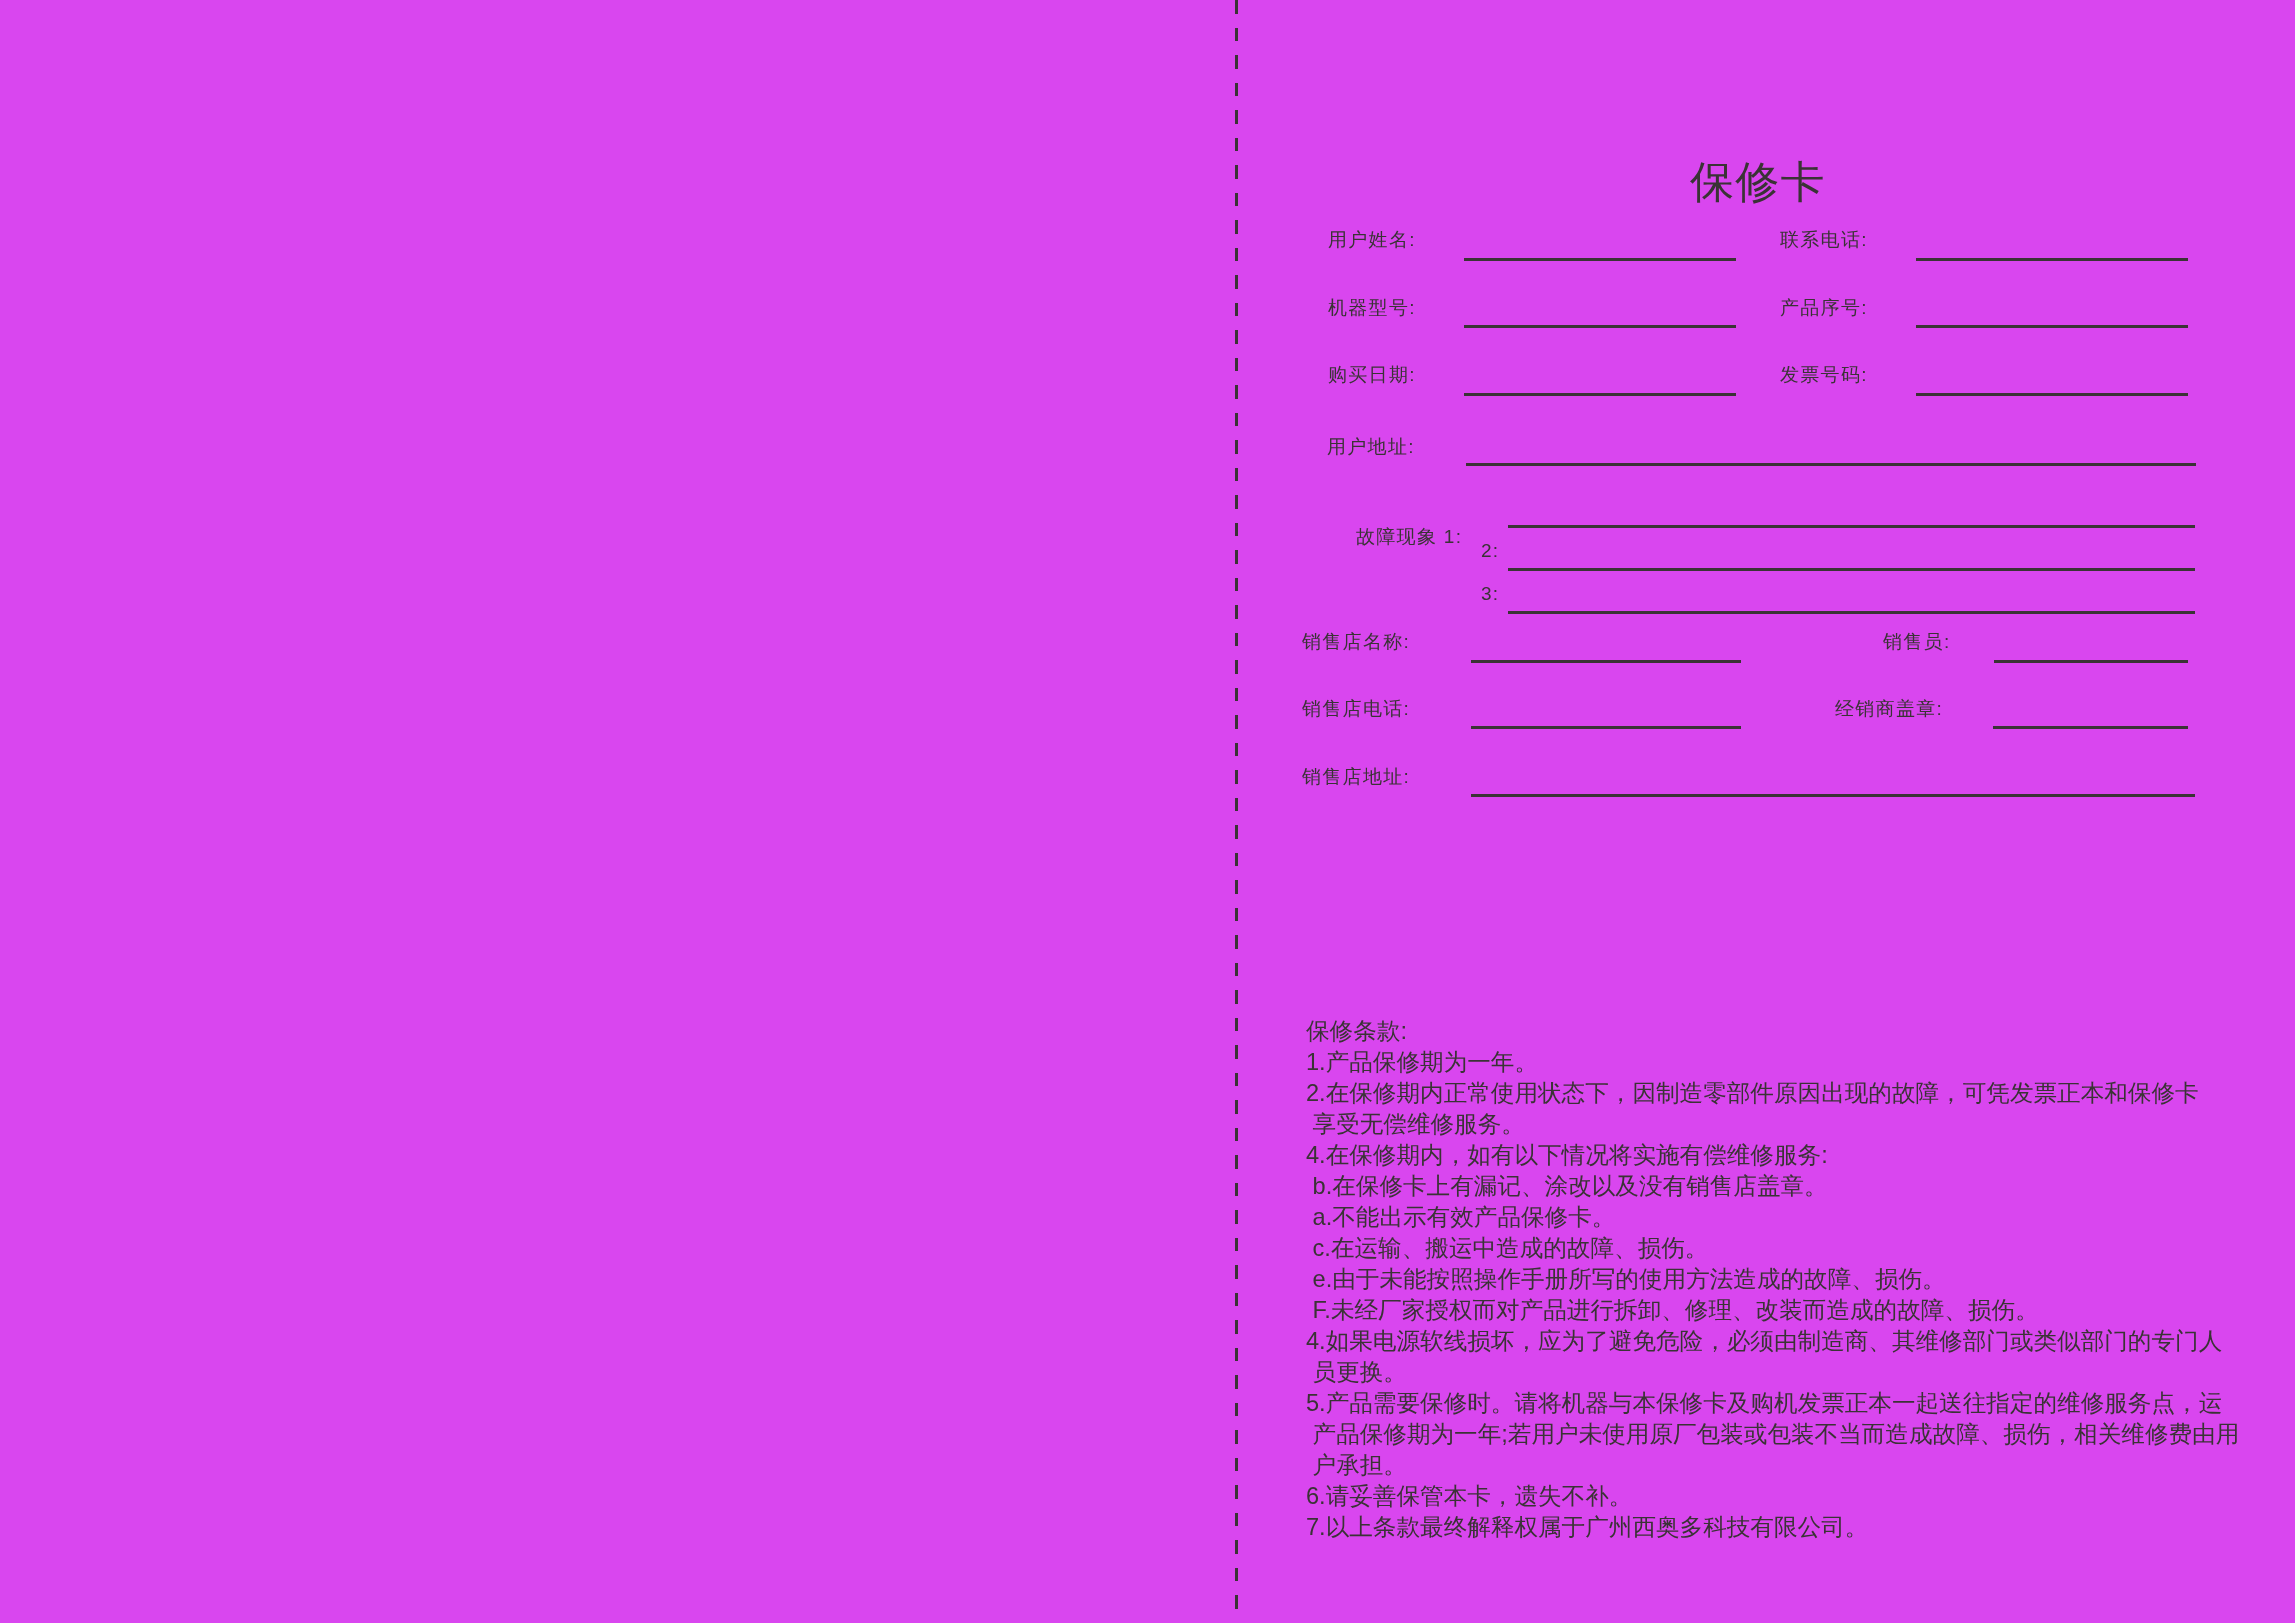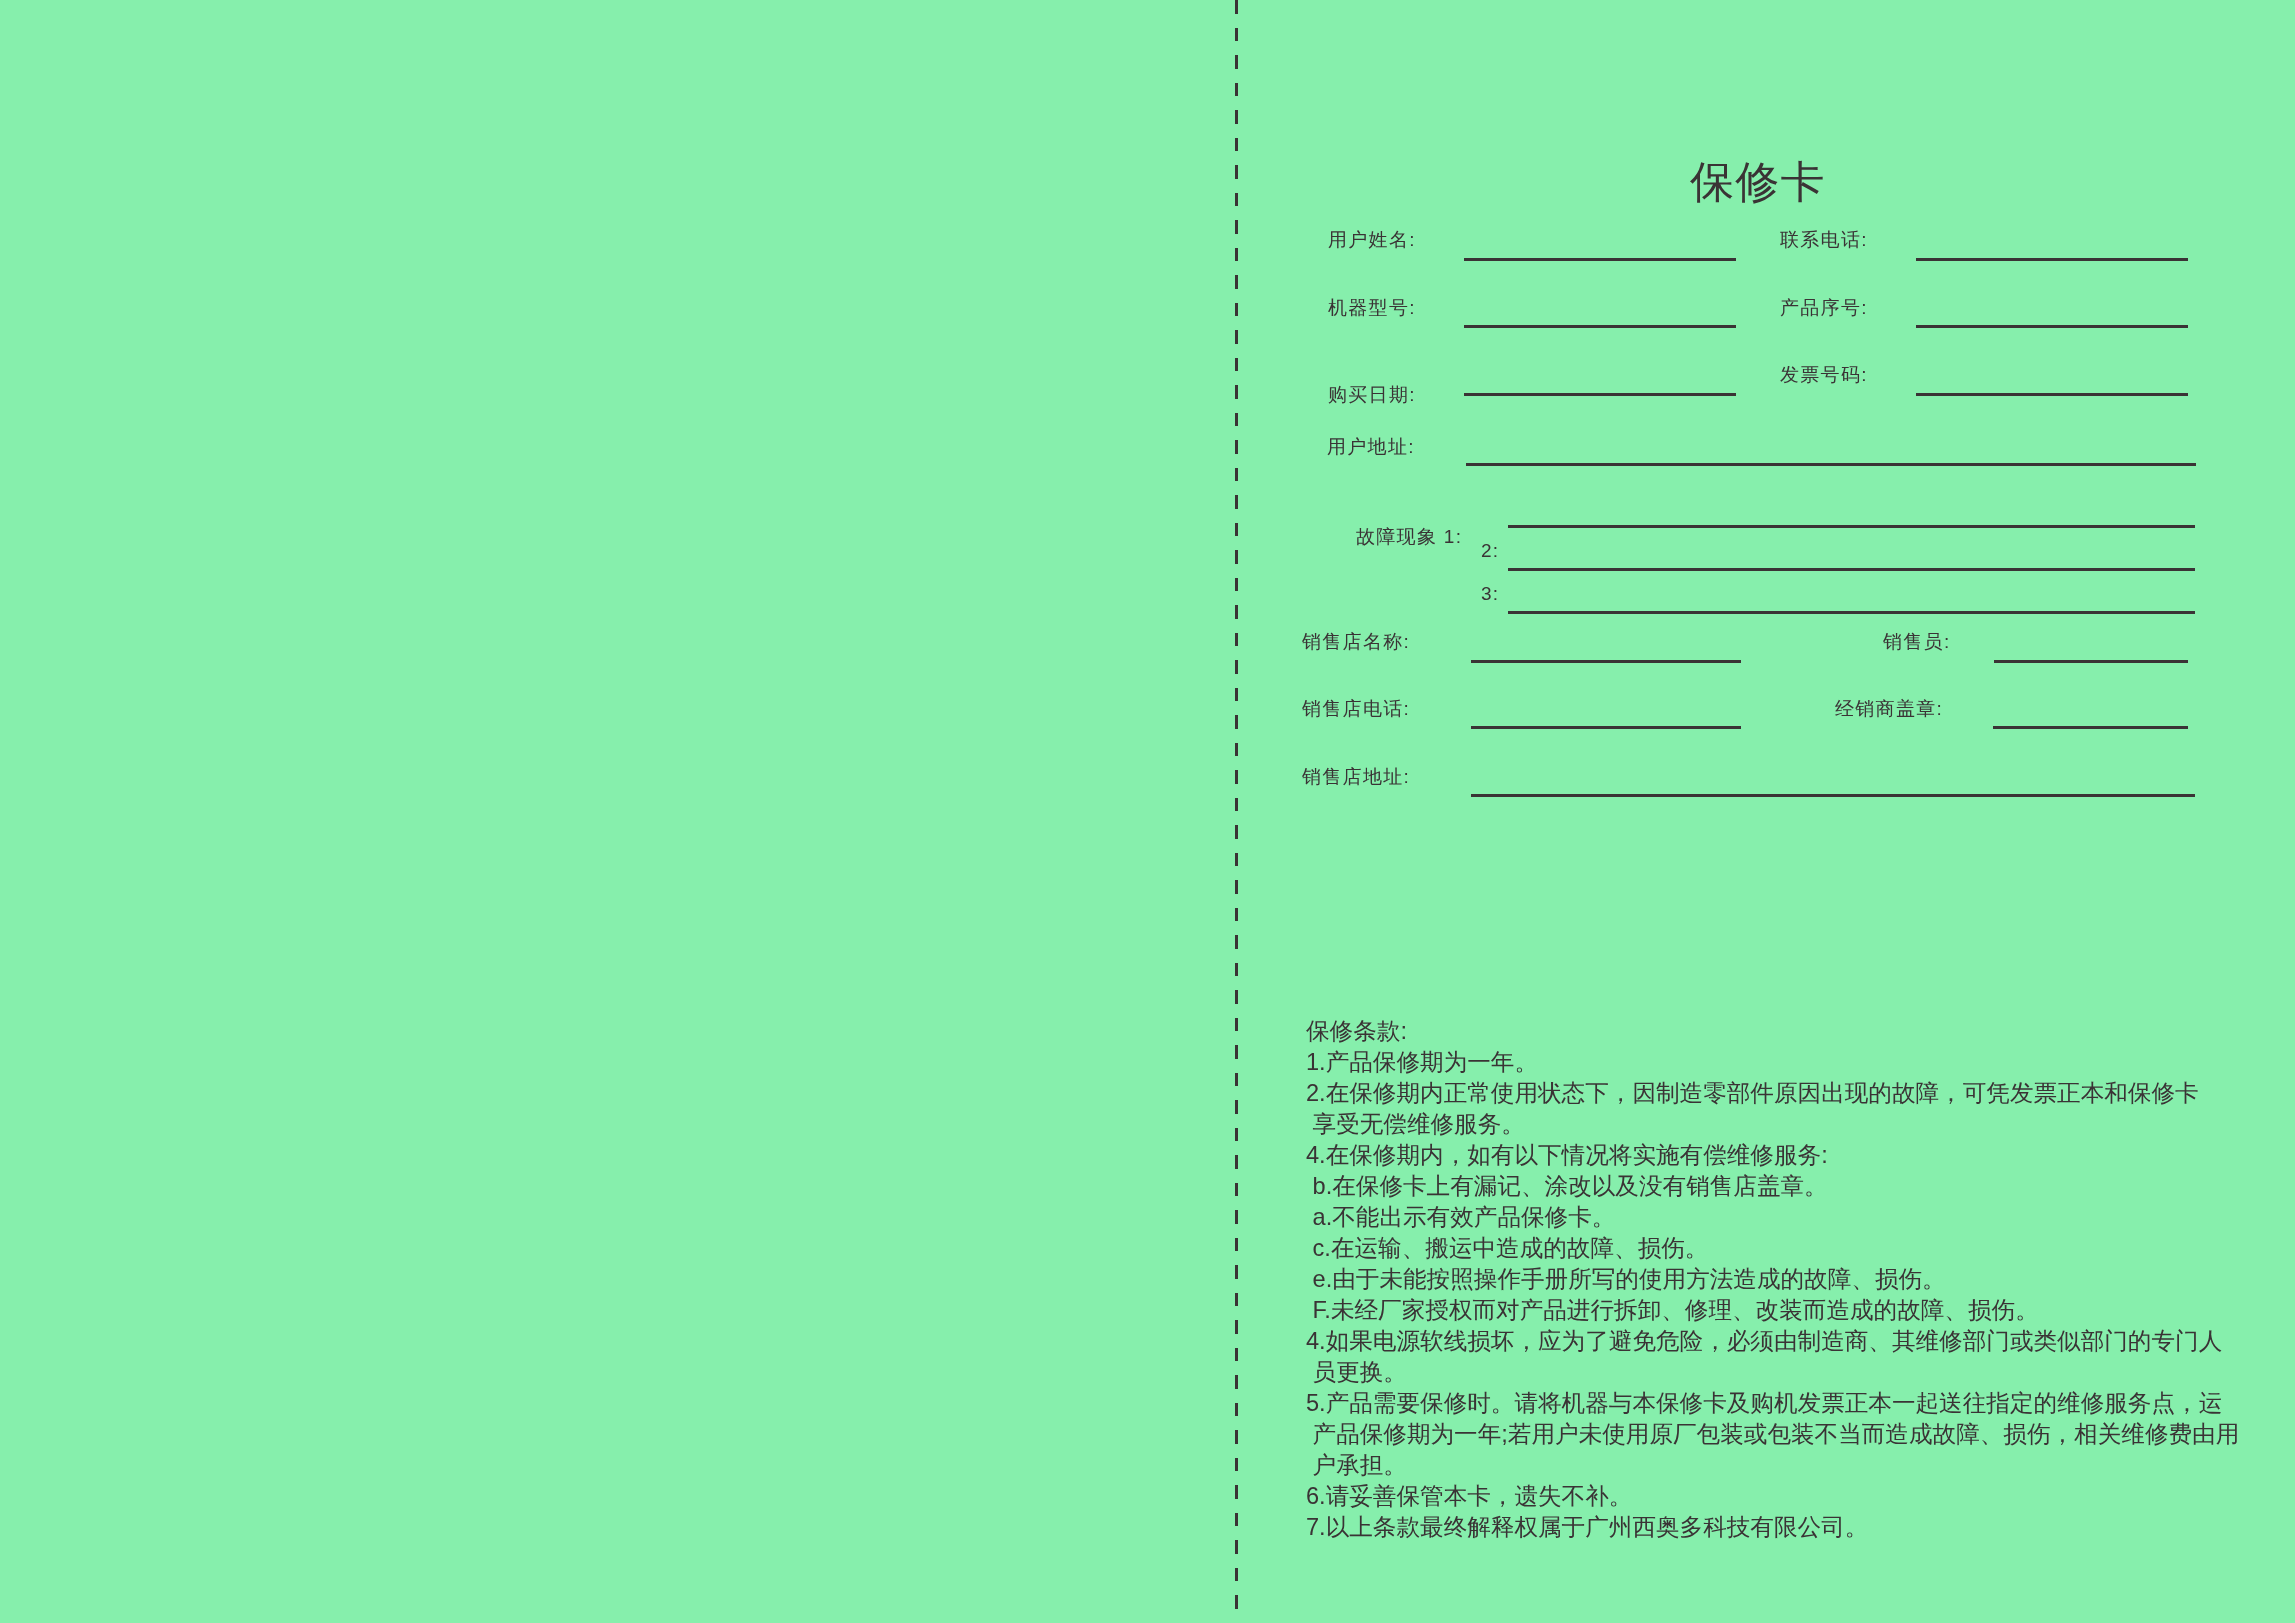--- a/index.html
+++ b/index.html
@@ -1,20 +1,20 @@
 <!DOCTYPE html>
 <html style="font-size:10.5px"><head>
 <meta charset="utf-8">
 <style>
   html, body { margin: 0; padding: 0; background: #ffffff; }
   .page {
     position: relative;
     width: 2295px;
     height: 1623px;
-    background: #86efac;
+    background: #d946ef;
     overflow: hidden;
     font-family: "Liberation Sans", sans-serif;
     color: #3a3335;
   }
   .fold-divider {
     position: absolute;
     left: 1235px;
     top: 0;
     width: 3.3px;
     height: 1623px;
@@ -71,21 +71,21 @@
   <span class="lbl" style="left:1328px; top:230px;">用户姓名:</span>
   <div class="line" style="left:1464px; top:258px; width:272px;"></div>
   <span class="lbl" style="left:1780px; top:230px;">联系电话:</span>
   <div class="line" style="left:1916px; top:258px; width:272px;"></div>
 
   <span class="lbl" style="left:1328px; top:298px;">机器型号:</span>
   <div class="line" style="left:1464px; top:325px; width:272px;"></div>
   <span class="lbl" style="left:1780px; top:298px;">产品序号:</span>
   <div class="line" style="left:1916px; top:325px; width:272px;"></div>
 
-  <span class="lbl" style="left:1328px; top:365px;margin-top:20px;">购买日期:</span>
+  <span class="lbl" style="left:1328px; top:365px;">购买日期:</span>
   <div class="line" style="left:1464px; top:393px; width:272px;"></div>
   <span class="lbl" style="left:1780px; top:365px;">发票号码:</span>
   <div class="line" style="left:1916px; top:393px; width:272px;"></div>
 
   <span class="lbl" style="left:1327px; top:437px;">用户地址:</span>
   <div class="line" style="left:1466px; top:463px; width:730px;"></div>
 
   <span class="lbl" style="left:1356px; top:499px;margin-top:28px;">故障现象 1:</span>
   <div class="line" style="left:1508px; top:525px; width:687px;"></div>
   <span class="lbl" style="left:1481px; top:541px;">2:</span>

